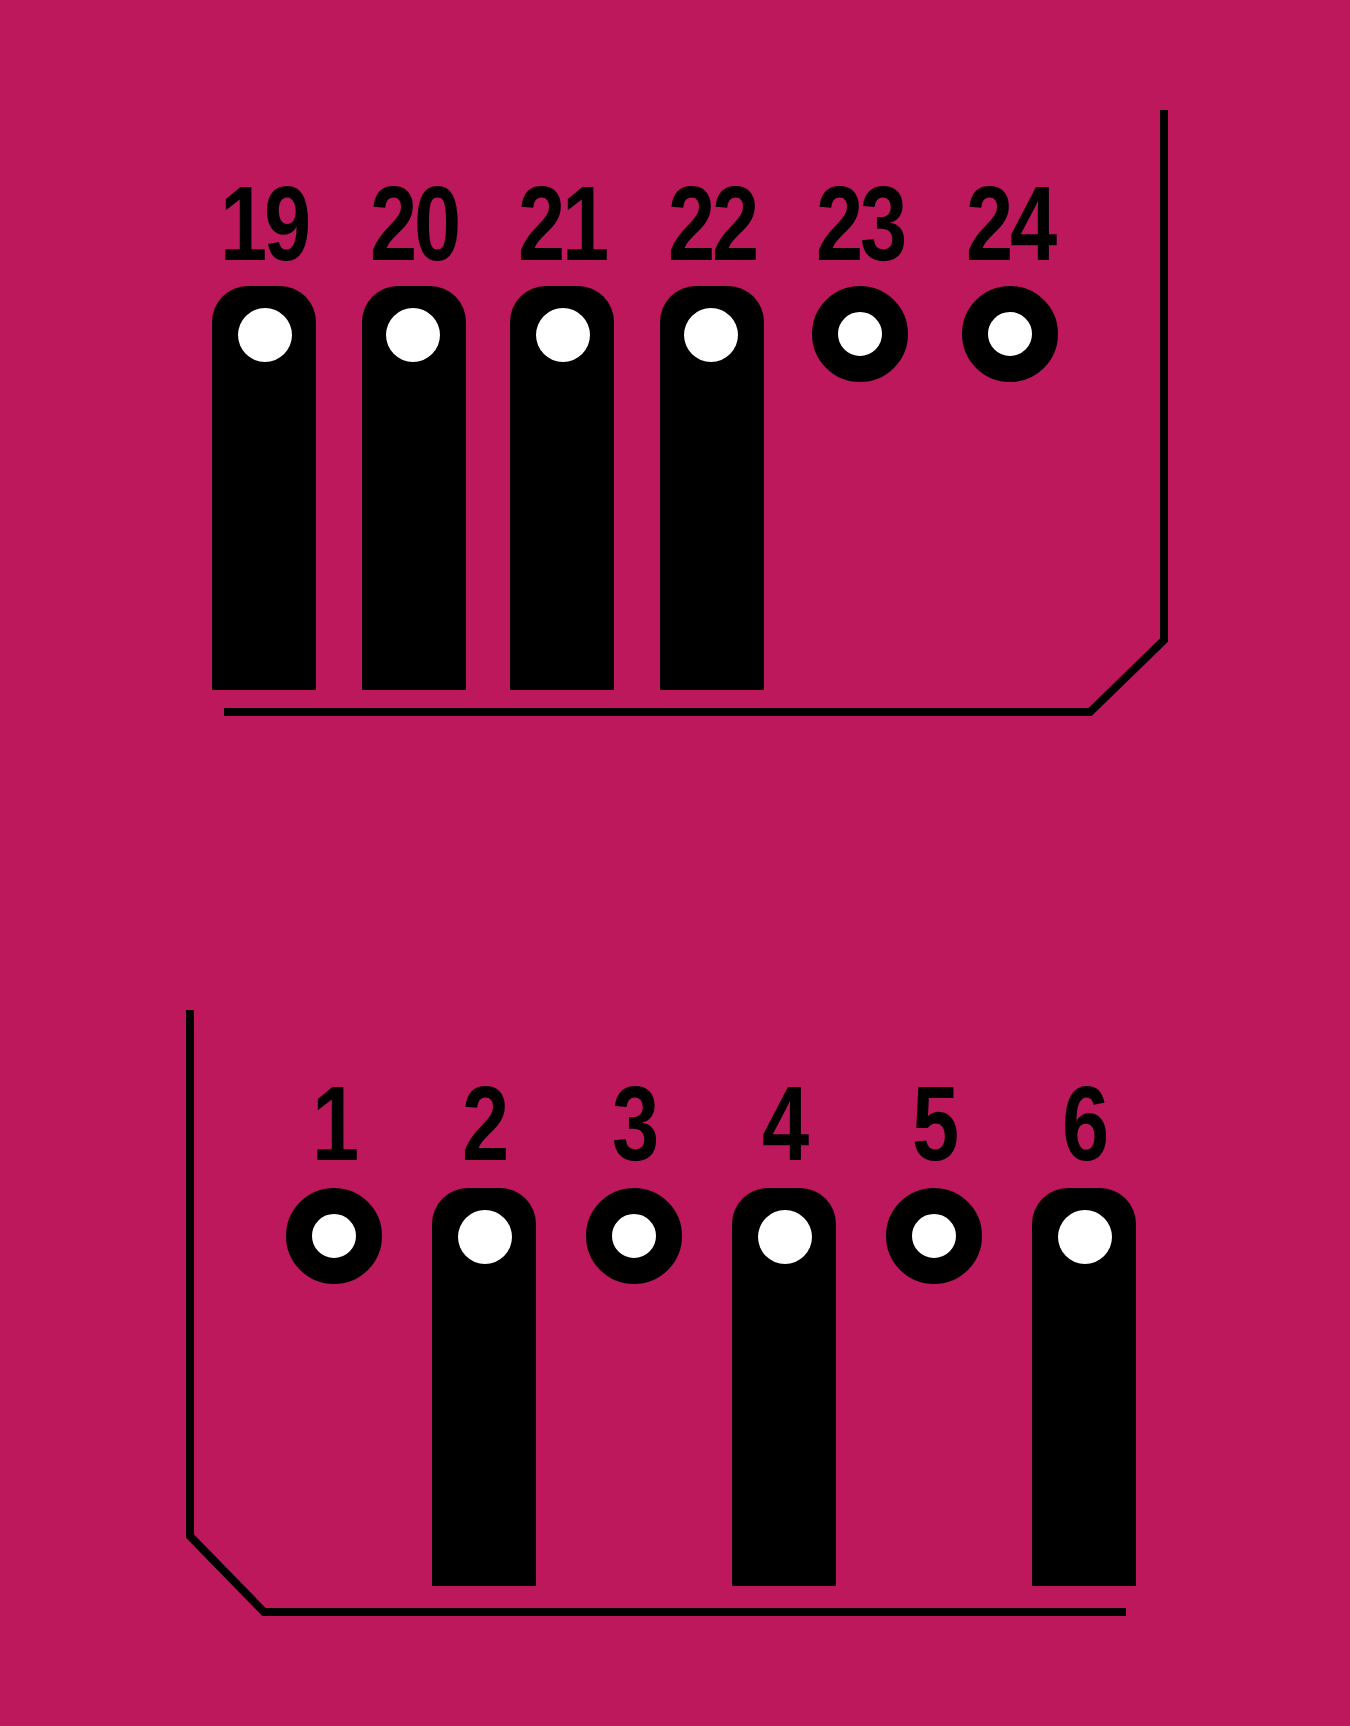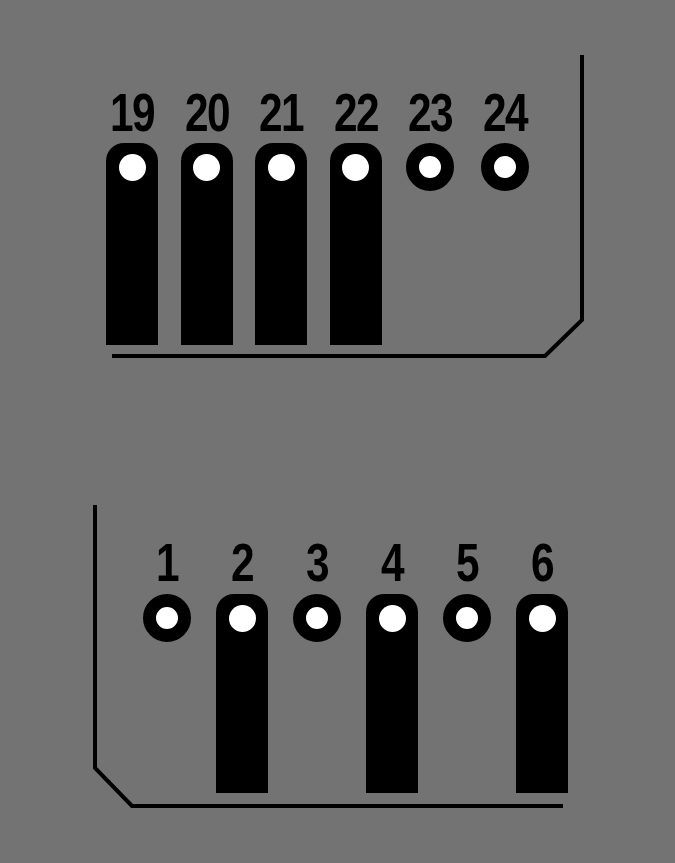--- a/index.html
+++ b/index.html
@@ -4,21 +4,21 @@
 <style>
   html, body {
     margin: 0;
     padding: 0;
     background: #ffffff;
   }
   .stage {
     position: relative;
     width: 675px;
     height: 863px;
-    background: #737373;
+    background: #be185d;
     overflow: hidden;
     font-family: "Liberation Sans", sans-serif;
   }
   svg.outline {
     position: absolute;
     left: 0;
     top: 0;
     width: 675px;
     height: 863px;
   }

